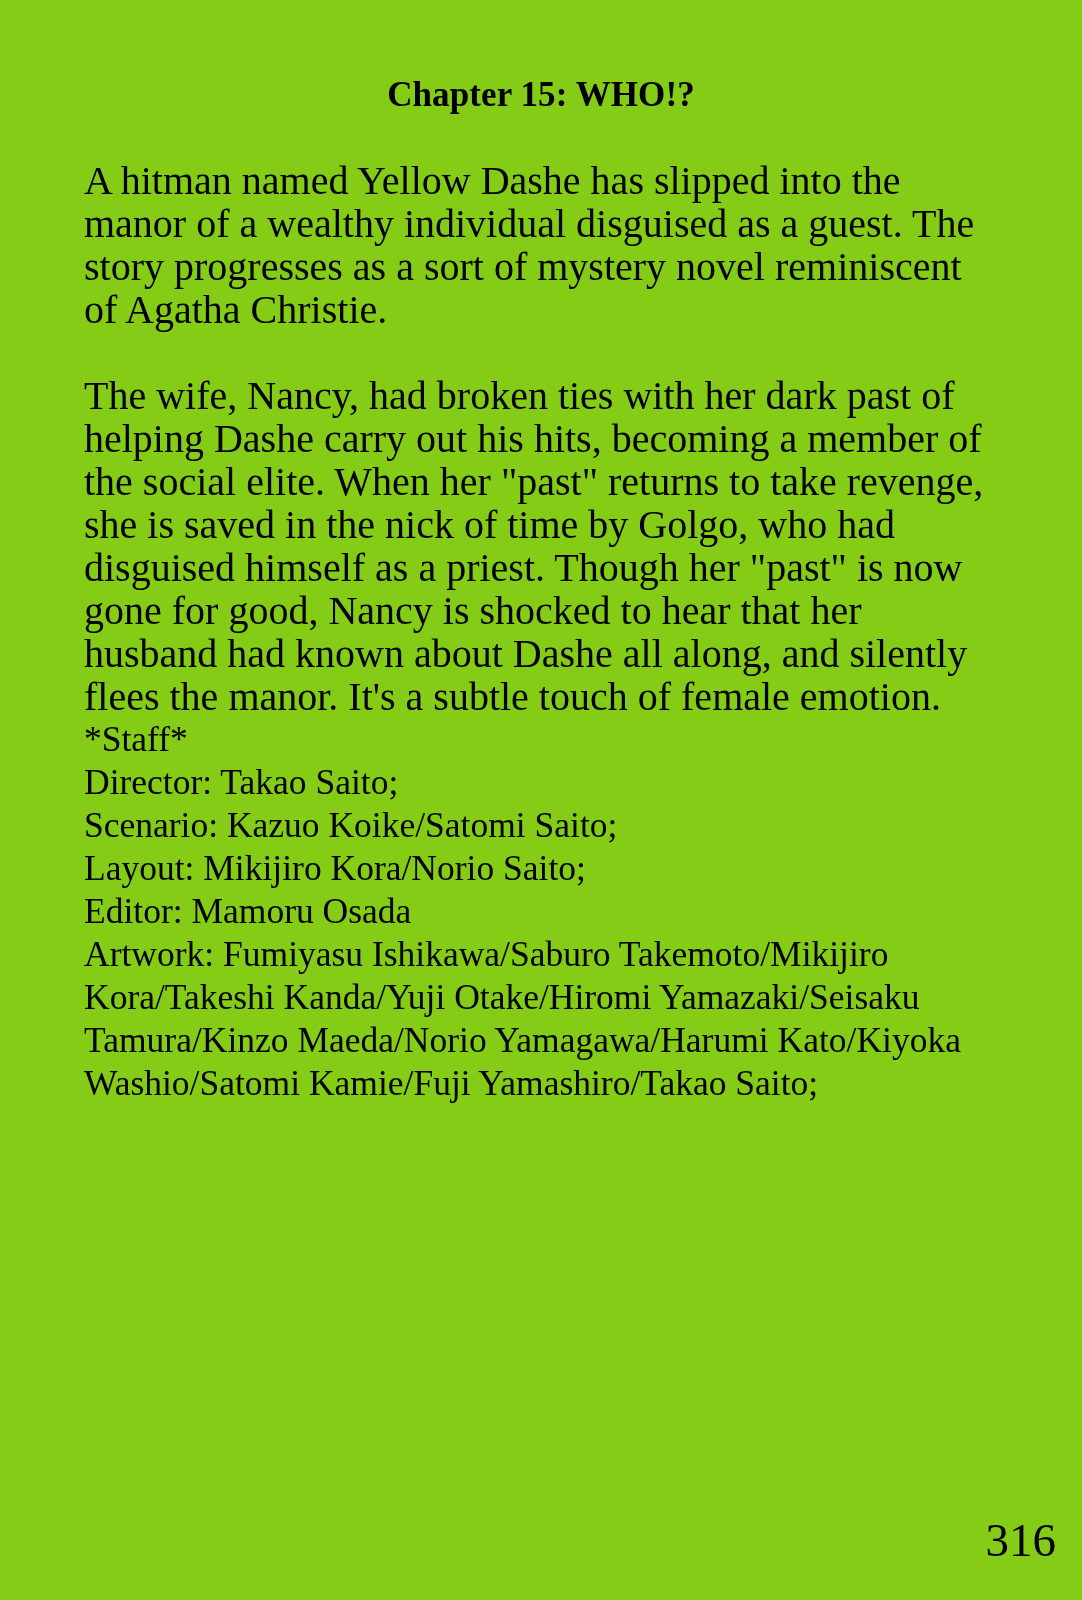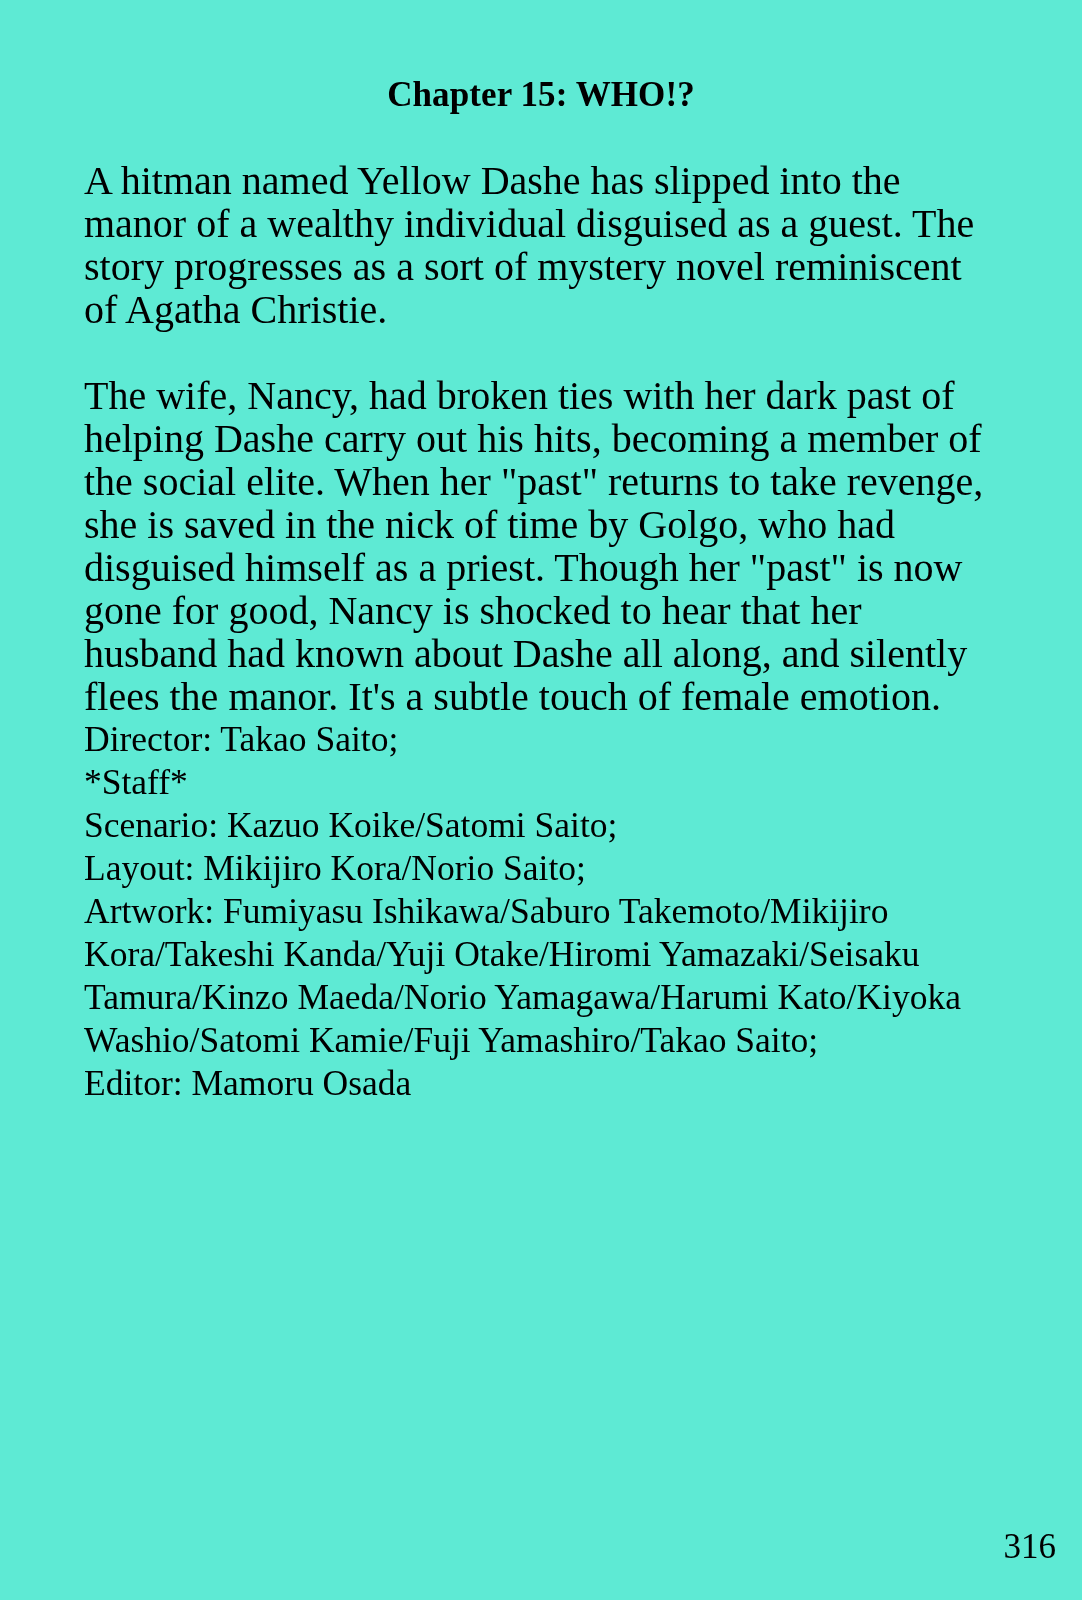--- a/index.html
+++ b/index.html
@@ -12,21 +12,21 @@
     height: 1600px;
     font-family: "Liberation Serif", "DejaVu Serif", serif;
     color: #000000;
     -webkit-font-smoothing: antialiased;
   }
   .page {
     position: relative;
     width: 1082px;
     height: 1600px;
     box-sizing: border-box;
-    background: #5eead4;
+    background: #84cc16;
     overflow: hidden;
   }
   .content {
     position: absolute;
     left: 84px;
     top: 74px;
     width: 914px;
   }
   .chapter-title {
     font-size: 35px;
@@ -54,21 +54,21 @@
     line-height: 43px;
     margin-top: 0;
   }
   .staff-line {
     white-space: pre-wrap;
   }
   .page-number {
     position: absolute;
     right: 26px;
     bottom: 36px;
-    font-size: 35px;
+    font-size: 47px;
     line-height: 1;
     text-align: right;
   }
 </style>
 </head>
 <body>
 
 <div class="page">
 
   <div class="content">
@@ -78,25 +78,25 @@
     <div class="body-block">
 
       <p class="para">A hitman named Yellow Dashe has slipped into the manor of a wealthy individual disguised as a guest. The story progresses as a sort of mystery novel reminiscent of Agatha Christie.</p>
 
       <p class="para">The wife, Nancy, had broken ties with her dark past of helping Dashe carry out his hits, becoming a member of the social elite. When her "past" returns to take revenge, she is saved in the nick of time by Golgo, who had disguised himself as a priest. Though her "past" is now gone for good, Nancy is shocked to hear that her husband had known about Dashe all along, and silently flees the manor. It's a subtle touch of female emotion.</p>
 
 
     </div>
 
     <div class="staff-block">
+      <div class="staff-line">*Staff*</div>
       <div class="staff-line">Director: Takao Saito;</div>
-      <div class="staff-line">*Staff*</div>
       <div class="staff-line">Scenario: Kazuo Koike/Satomi Saito;</div>
       <div class="staff-line">Layout: Mikijiro Kora/Norio Saito;</div>
+      <div class="staff-line">Editor: Mamoru Osada</div>
       <div class="staff-line">Artwork: Fumiyasu Ishikawa/Saburo Takemoto/Mikijiro Kora/Takeshi Kanda/Yuji Otake/Hiromi Yamazaki/Seisaku Tamura/Kinzo Maeda/Norio Yamagawa/Harumi Kato/Kiyoka Washio/Satomi Kamie/Fuji Yamashiro/Takao Saito;</div>
-      <div class="staff-line">Editor: Mamoru Osada</div>
     </div>
 
   </div>
 
   <div class="page-number">316</div>
 
 </div>
 
 </body></html>

